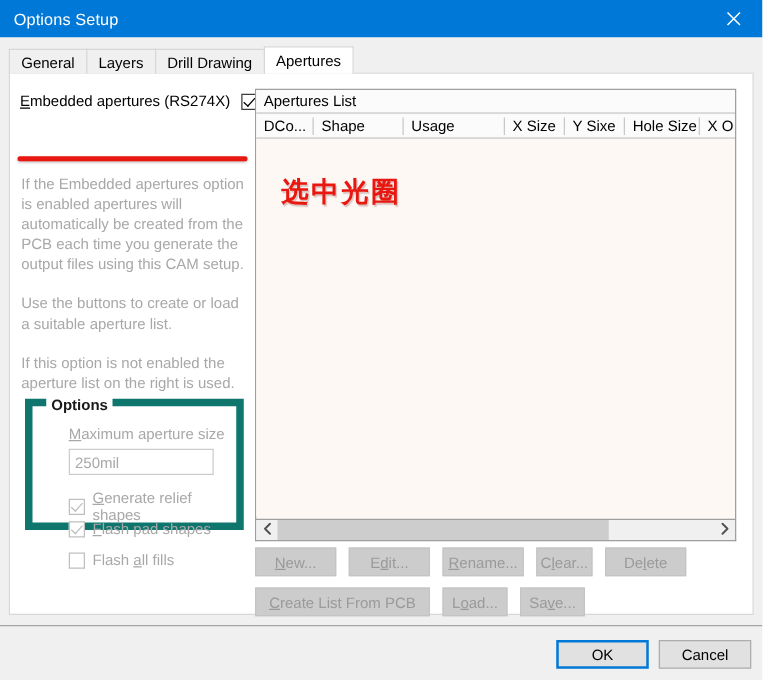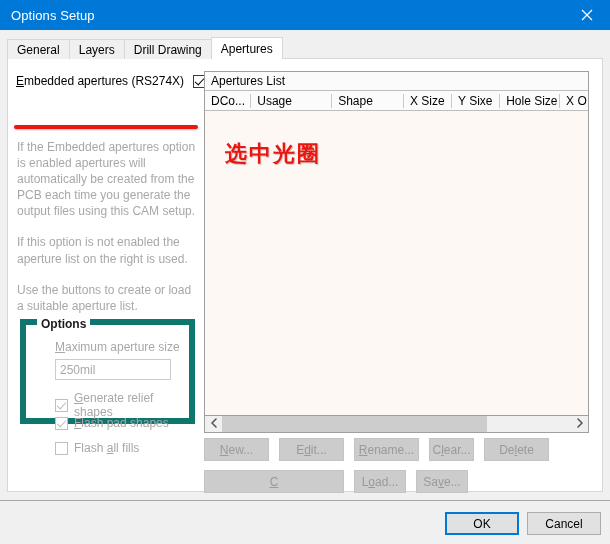--- a/index.html
+++ b/index.html
@@ -370,22 +370,22 @@
 
     <div class="chk-row">
       <div class="chk-label"><span class="accel">E</span><span>mbedded apertures (RS274X)</span></div>
       <div class="checkbox-box checked"></div>
     </div>
 
     <div class="redline"></div>
 
     <div class="desc">
       <p>If the Embedded apertures option is enabled apertures will automatically be created from the PCB each time you generate the output files using this CAM setup.</p>
+      <p>Use the buttons to create or load a suitable aperture list.</p>
       <p>If this option is not enabled the aperture list on the right is used.</p>
-      <p>Use the buttons to create or load a suitable aperture list.</p>
     </div>
 
     <div class="groupbox">
       <div class="groupbox-title">Options</div>
 
       <div class="grp-label"><span class="accel">M</span><span>aximum aperture size</span></div>
 
       <input class="grp-input" type="text" disabled="" value="250mil" style="">
 
       <div class="grp-chk c1">
@@ -401,22 +401,22 @@
       <div class="grp-chk c3">
         <span class="checkbox-box disabled"></span>
         <span><span>Flash </span><span class="accel">a</span><span>ll fills</span></span>
       </div>
     </div>
 
     <div class="list-wrap">
       <div class="list-caption">Apertures List</div>
       <div class="list-header">
         <div class="col" style="width:50px">DCo...</div>
+        <div class="col" style="width:78px">Shape</div>
         <div class="col" style="width:88px">Usage</div>
-        <div class="col" style="width:78px">Shape</div>
         <div class="col" style="width:52px">X Size</div>
         <div class="col" style="width:52px">Y Sixe</div>
         <div class="col" style="width:65px">Hole Size</div>
         <div class="col" style="width:30px;border-right:none">X O</div>
       </div>
       <div class="list-canvas">
         <div class="cn-annot">选中光圈</div>
       </div>
     </div>
 
@@ -459,20 +459,21 @@
         <span>ear...</span>
       </div>
     <div class="btn" style="left:476px; top:379px; width:65px;">
         <span>De</span>
         <span class="accel">l</span>
         <span>ete</span>
       </div>
 
     <div class="btn" style="left:196px; top:411px; width:140px;">
         <span class="accel">C</span>
+        <span>reate List From PCB</span>
       </div>
     <div class="btn" style="left:346px; top:411px; width:52px;">
         <span>L</span>
         <span class="accel">o</span>
         <span>ad...</span>
       </div>
     <div class="btn" style="left:408px; top:411px; width:52px;">
         <span>Sa</span>
         <span class="accel">v</span>
         <span>e...</span>

